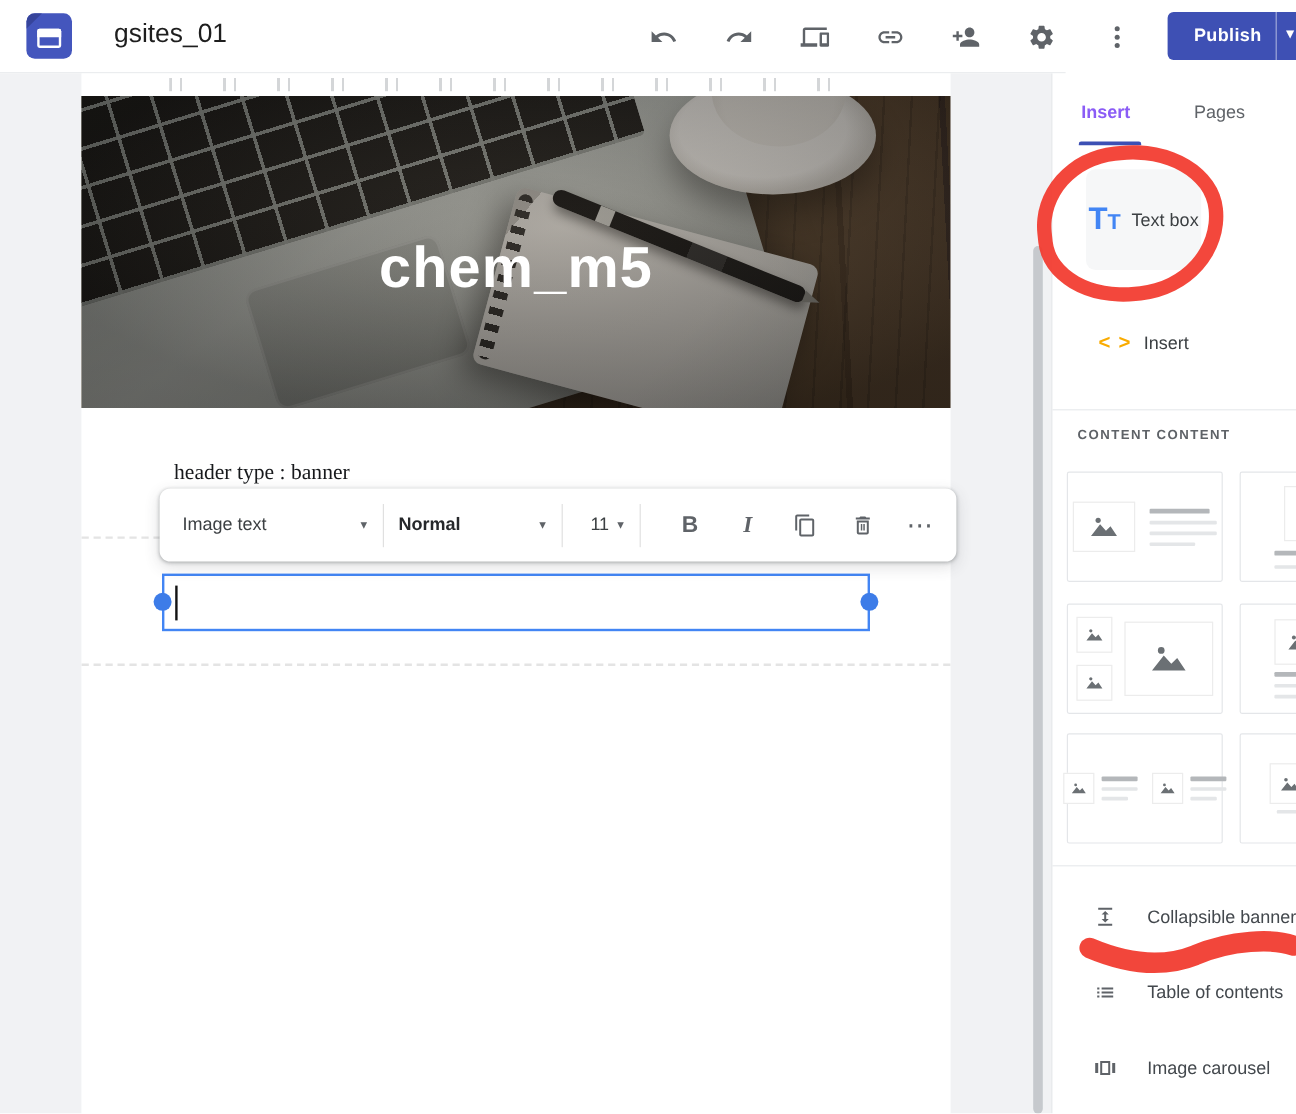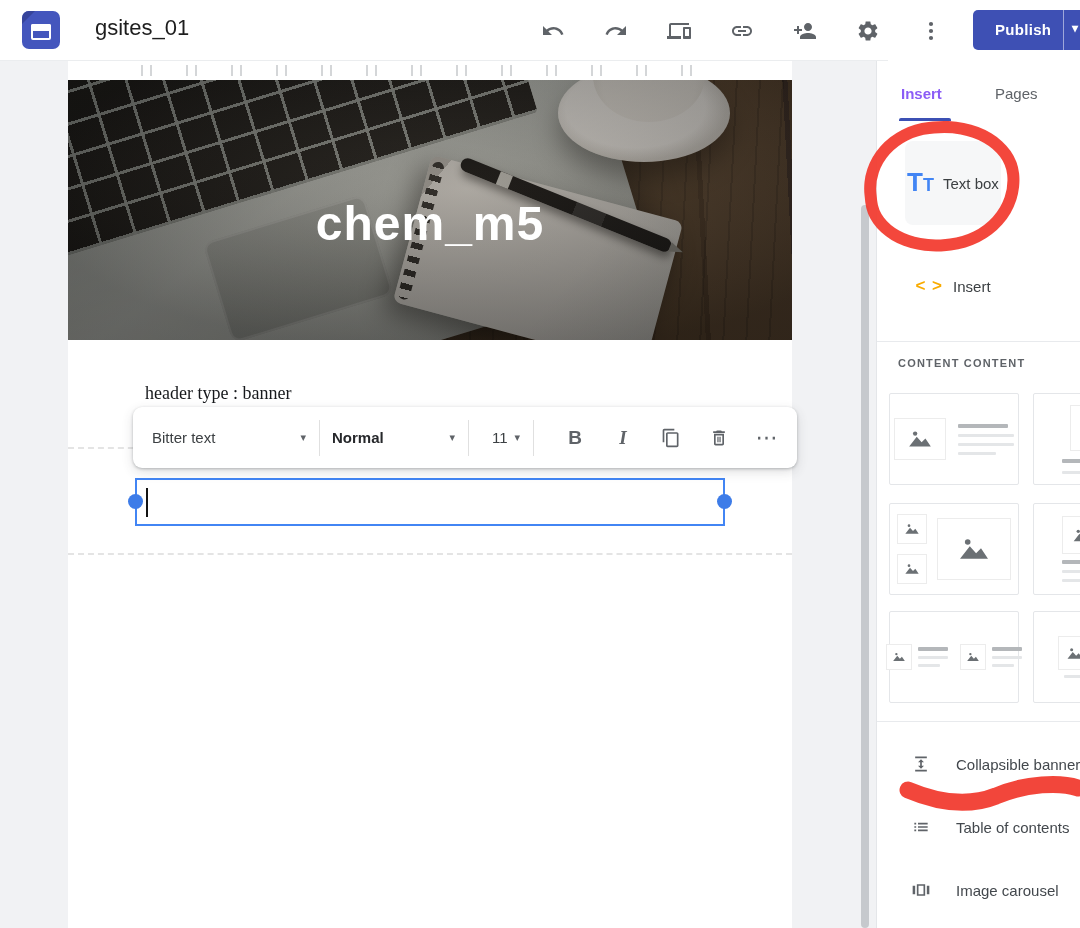--- a/index.html
+++ b/index.html
@@ -244,21 +244,21 @@
     <div class="banner-title">chem_m5</div>
   </div>
 
   <div class="body-text">header type : banner</div>
 
   <div class="dash dash-1"></div>
   <div class="dash dash-2"></div>
 
   <div class="fmt-toolbar">
     <div class="tb-group tb-style">
-      <span class="tb-label">Bitter text</span>
+      <span class="tb-label">Image text</span>
       <span class="tb-caret">▾</span>
     </div>
     <div class="tb-div"></div>
     <div class="tb-group tb-font">
       <span class="tb-label">Normal</span>
       <span class="tb-caret">▾</span>
     </div>
     <div class="tb-div"></div>
     <div class="tb-group tb-size">
       <span class="tb-label">11</span>

